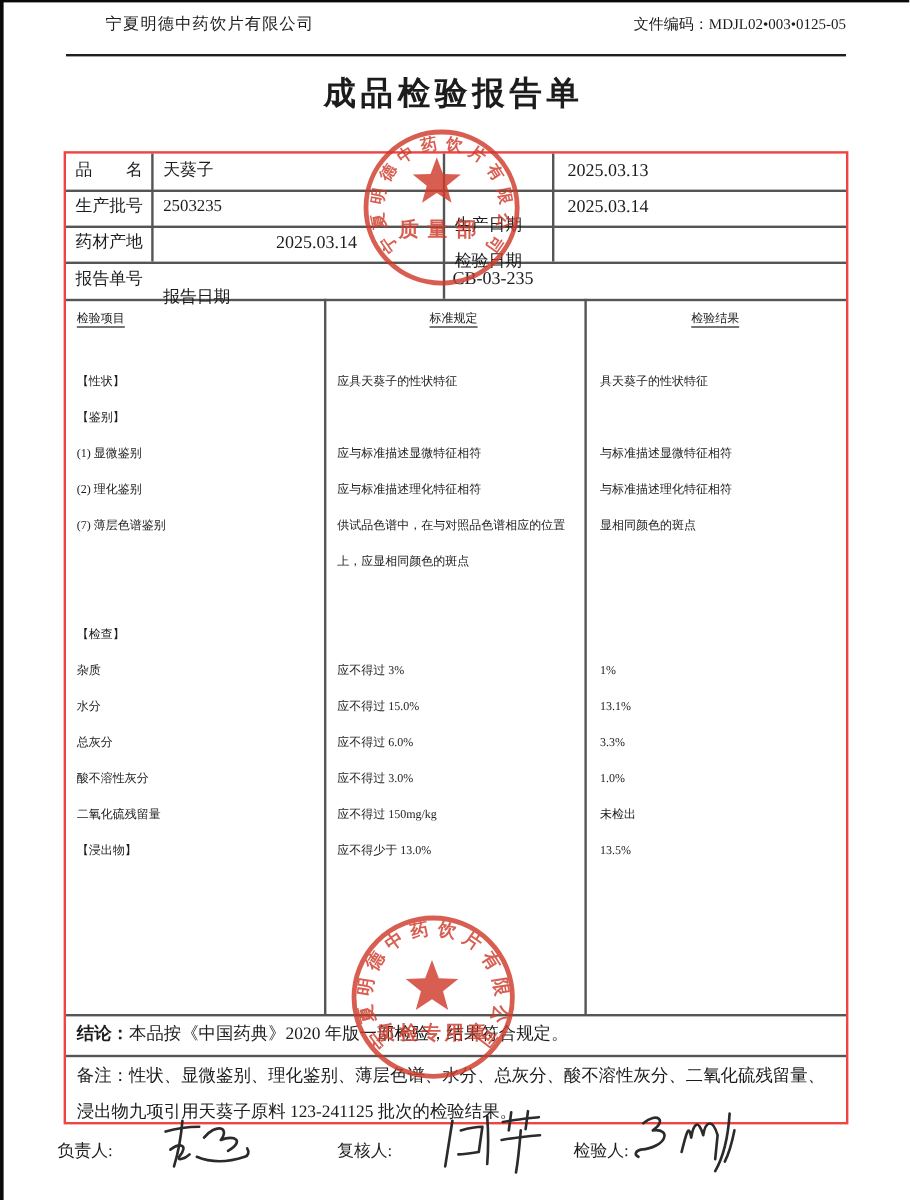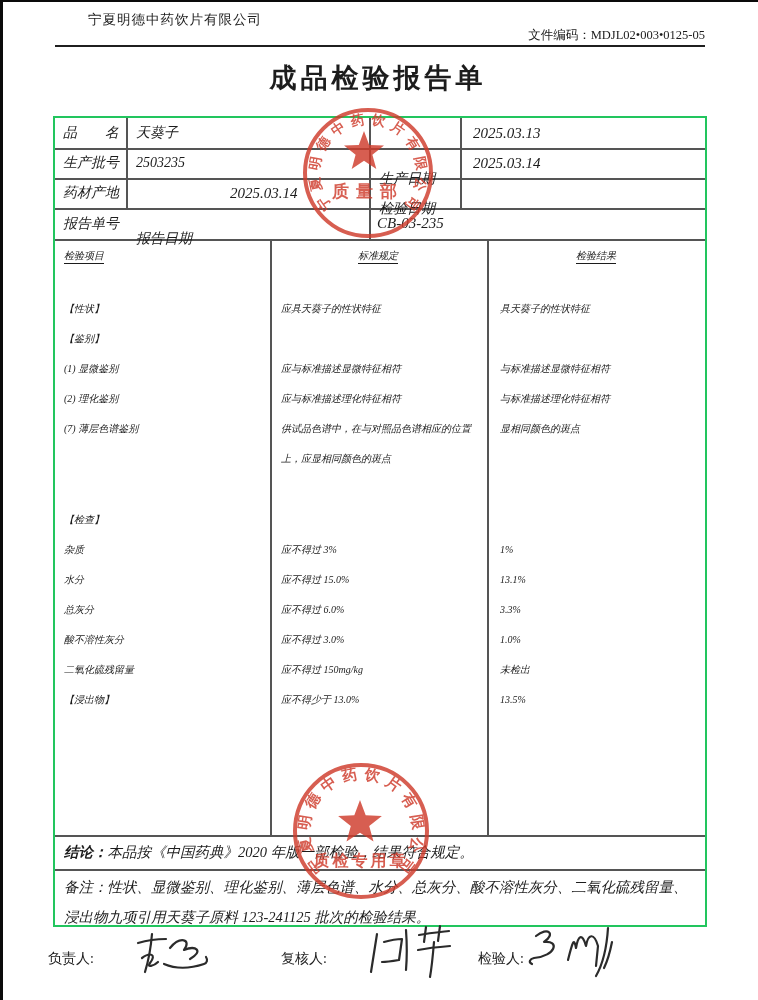--- a/index.html
+++ b/index.html
@@ -2,27 +2,27 @@
 <html><head>
 <meta charset="utf-8">
 <style>
   html,body{margin:0;padding:0;background:#ffffff;}
   #page{position:relative;width:758px;height:1000px;background:#fff;overflow:hidden;
         font-family:"Liberation Serif","DejaVu Serif",serif;color:#1c1c1c;}
   .edge-left{position:absolute;left:0;top:0;width:3px;height:1000px;background:#0a0a0a;}
   .edge-top{position:absolute;left:0;top:0;width:758px;height:2px;background:#0a0a0a;}
 
   .company{position:absolute;left:55px;top:11px;font-size:13.5px;letter-spacing:1px;margin-left:33px;}
-  .doccode{position:absolute;right:53px;top:27px;font-size:12.5px;}
+  .doccode{position:absolute;right:53px;top:12px;font-size:12.5px;}
   .hrule{position:absolute;left:55px;top:45px;width:650px;height:2px;background:#1f1f1f;}
   .title{position:absolute;left:53px;top:60px;width:650px;text-align:center;
          font-size:27px;font-weight:bold;letter-spacing:4px;}
 
-  .doc-table{position:absolute;left:53px;top:116px;width:650px;height:807px;
-             border:2px solid #22c55e;box-sizing:content-box;font-style:italic;}
+  .doc-table{position:absolute;left:53px;top:126px;width:650px;height:807px;
+             border:2px solid #ef4444;box-sizing:content-box;}
   .hl{position:absolute;left:0;width:650px;height:1.5px;background:#555;}
   .vl{position:absolute;width:1.5px;background:#555;}
 
   .cellrow{position:absolute;left:0;width:650px;height:30px;line-height:30px;font-size:14px;display:flex;}
   .info-label{width:71px;padding-left:8px;box-sizing:border-box;}
   .info-value{width:243px;padding-left:10px;box-sizing:border-box;}
   .date-label{width:91px;padding-left:10px;box-sizing:border-box;margin-top:46px;}
   .date-value{width:245px;padding-left:13px;box-sizing:border-box;font-size:15px;}
 
   .mainrow{position:absolute;left:0;width:650px;display:flex;line-height:30px;font-size:10px;}

